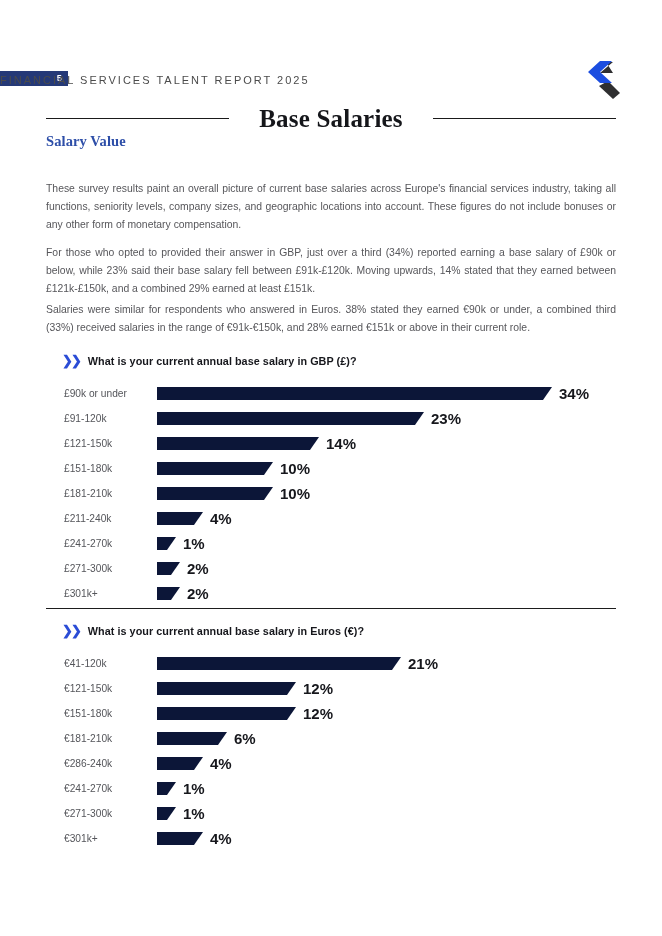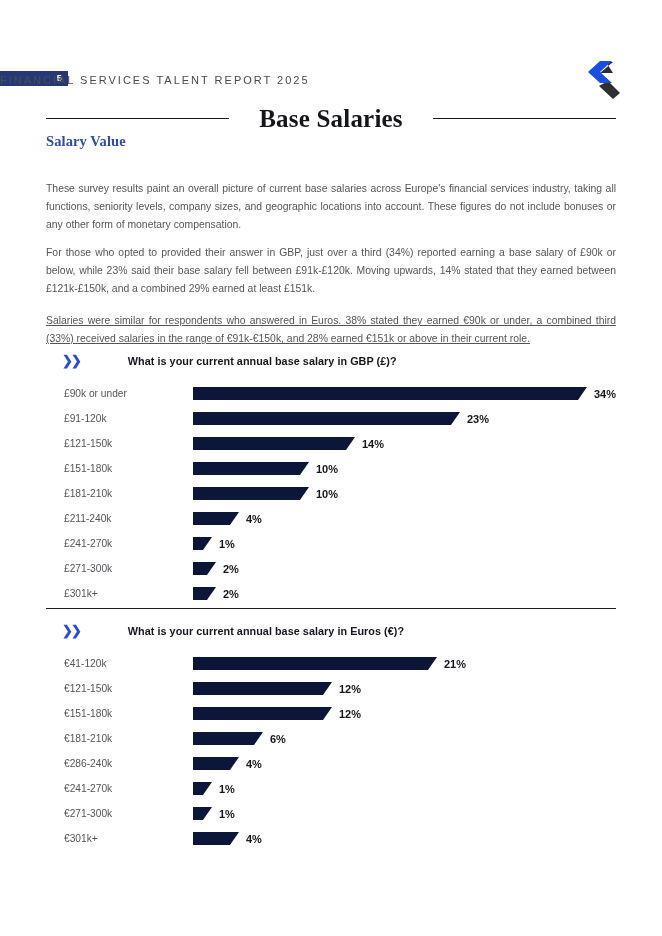--- a/index.html
+++ b/index.html
@@ -81,21 +81,21 @@
     left: 46px;
     width: 570px;
     font-size: 10.4px;
     line-height: 17.6px;
     color: #56565a;
     text-align: justify;
     text-justify: inter-word;
   }
   .copy.p1 { top: 170px; }
   .copy.p2 { top: 234px; }
-  .copy.p3 { top: 302px; text-decoration: underline; }
+  .copy.p3 { top: 291px; }
 
   
   .chart {
     position: absolute;
     left: 46px;
     width: 570px;
   }
   .chart.gbp { top: 354px; }
   .chart.eur { top: 624px; }
 
@@ -112,29 +112,27 @@
     color: #2b4cd6;
     font-size: 13px;
     font-weight: 700;
     letter-spacing: -2px;
   }
   .chart-title {
     font-size: 10.8px;
     font-weight: 700;
     color: #16171c;
     letter-spacing: 0.05px;
-    margin-left: 40px;
   }
 
   .rows { position: relative; }
   .row {
     display: flex;
     align-items: center;
     height: 25px;
-    gap: 36px;
   }
   .row-label {
     width: 111px;
     flex: 0 0 111px;
     font-size: 10.2px;
     color: #54555a;
     padding-left: 18px;
     white-space: nowrap;
   }
   .bar-wrap {
@@ -144,21 +142,21 @@
     height: 100%;
     min-width: 0;
   }
   .bar {
     height: 13px;
     background: #0c1638;
     
     clip-path: polygon(0 0, 100% 0, calc(100% - 9px) 100%, 0 100%);
   }
   .bar-value {
-    font-size: 11px;
+    font-size: 15px;
     font-weight: 700;
     color: #16171c;
     margin-left: 7px;
     white-space: nowrap;
     text-align: center;
   }
 
   .divider {
     position: absolute;
     left: 46px;

